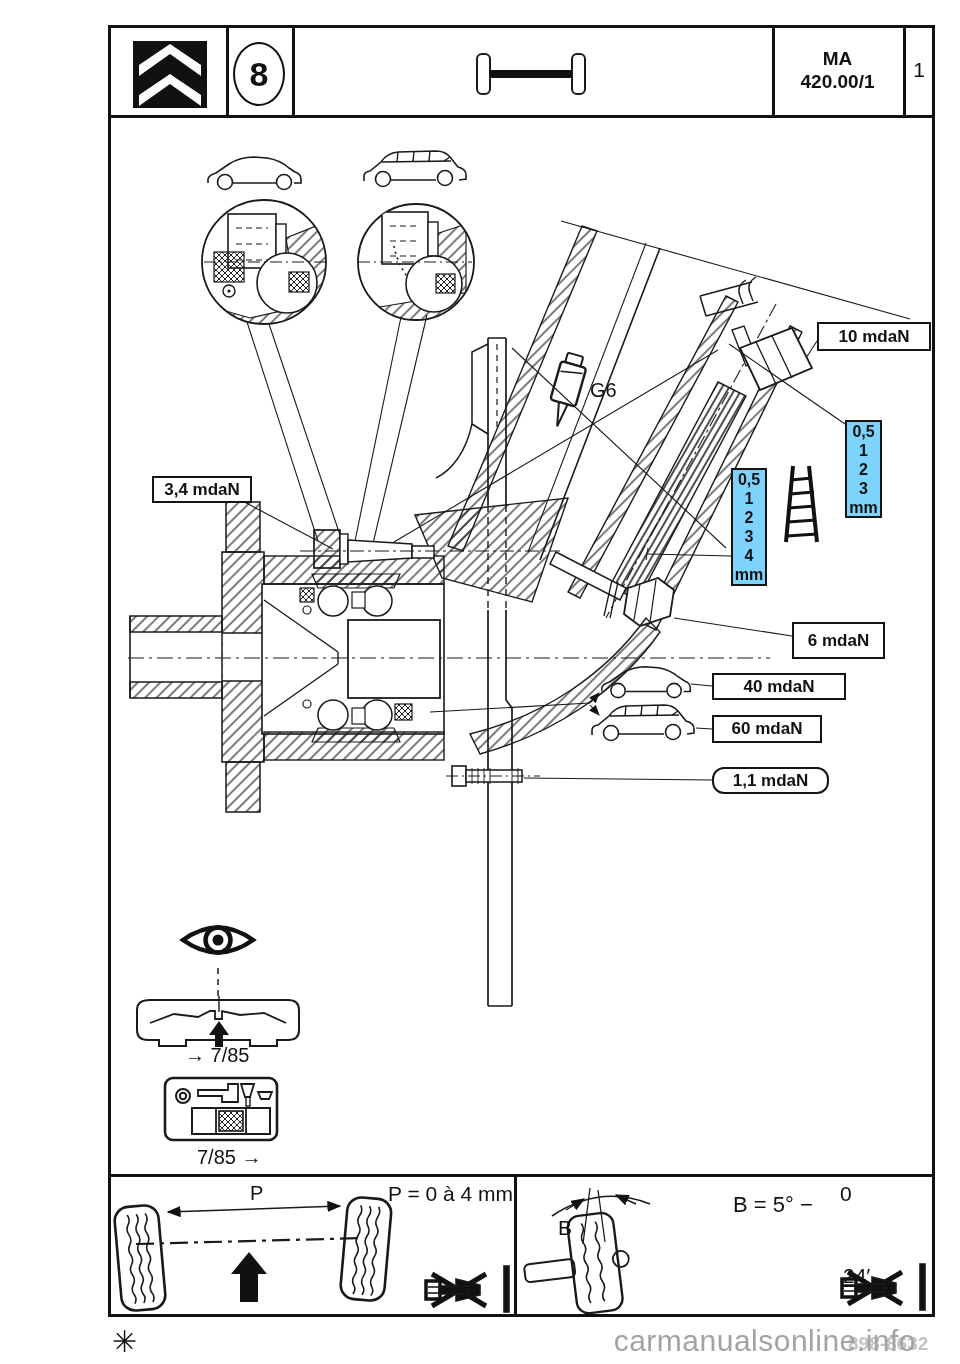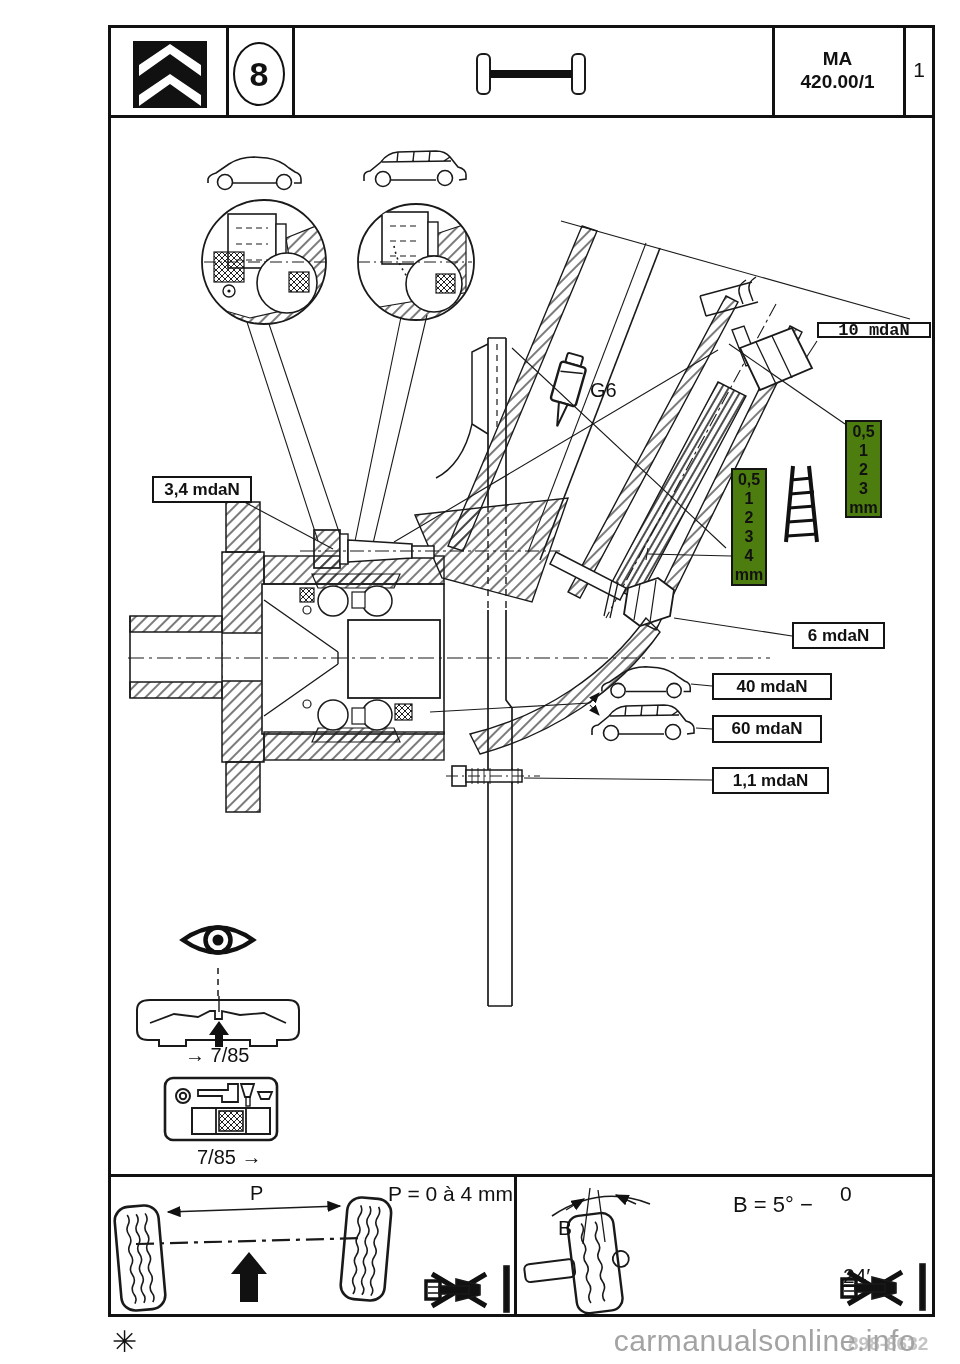--- a/index.html
+++ b/index.html
@@ -11,21 +11,21 @@
   .hline{position:absolute;background:#111;height:3px;}
   .vline{position:absolute;background:#111;width:3px;}
   .cell-text{position:absolute;display:flex;flex-direction:column;align-items:center;justify-content:center;
              font-weight:700;font-size:19px;line-height:23px;}
   .pagenum{position:absolute;display:flex;align-items:center;justify-content:center;
            font-weight:400;font-size:21px;}
   .badge8{position:absolute;width:52px;height:64px;border:2px solid #111;border-radius:50%;
           display:flex;align-items:center;justify-content:center;font-size:34px;font-weight:700;}
   .lb{position:absolute;border:2px solid #141414;background:#fff;font-weight:700;font-size:17px;
       display:flex;align-items:center;justify-content:center;white-space:nowrap;}
-  .shim{position:absolute;border:2px solid #141414;background:#4d7c0f;font-weight:700;font-size:16px;
+  .shim{position:absolute;border:2px solid #141414;background:#7dd3fc;font-weight:700;font-size:16px;
         display:flex;flex-direction:column;align-items:center;justify-content:center;line-height:19px;}
   .plain{position:absolute;font-size:20px;font-weight:400;white-space:nowrap;margin-left:13px;}
   .spec{position:absolute;font-size:21px;font-weight:400;white-space:nowrap;}
   .wm{position:absolute;font-size:30px;color:#a3a3a3;letter-spacing:0.5px;white-space:nowrap;}
   .docnum{position:absolute;font-size:19px;color:#c4c4c4;font-weight:700;white-space:nowrap;}
   svg{position:absolute;left:0;top:0;}
   svg text{font-family:"Liberation Sans",sans-serif;}
 </style>
 </head>
 <body>
@@ -338,40 +338,40 @@
       <rect x="490" y="70" width="82" height="8" fill="#111" stroke="none"></rect>
     </g>
   </svg>
   <div class="cell-text" style="left:772px;top:25px;width:131px;height:90px;">
     <span>MA</span>
     <span>420.00/1</span>
   </div>
   <div class="pagenum" style="left:903px;top:25px;width:32px;height:90px;">1</div>
 
   <div class="lb" style="left:133px;top:476px;width:100px;height:27px;margin-left:19px;">3,4 mdaN</div>
-  <div class="lb" style="left:817px;top:322px;width:114px;height:16px;font-family:Liberation Mono, monospace;">10 mdaN</div>
+  <div class="lb" style="left:817px;top:322px;width:114px;height:29px;">10 mdaN</div>
   <div class="shim" style="left:845px;top:420px;width:37px;height:98px;">
     <span>0,5</span>
     <span>1</span>
     <span>2</span>
     <span>3</span>
     <span>mm</span>
   </div>
   <div class="shim" style="left:731px;top:468px;width:36px;height:118px;">
     <span>0,5</span>
     <span>1</span>
     <span>2</span>
     <span>3</span>
     <span>4</span>
     <span>mm</span>
   </div>
-  <div class="lb" style="left:792px;top:622px;width:93px;height:27px;">6 mdaN</div>
-  <div class="lb" style="left:712px;top:673px;width:120px;height:27px;">40 mdaN</div>
+  <div class="lb" style="left:792px;top:622px;width:93px;height:37px;">6 mdaN</div>
+  <div class="lb" style="left:712px;top:673px;width:134px;height:27px;">40 mdaN</div>
   <div class="lb" style="left:712px;top:715px;width:110px;height:28px;">60 mdaN</div>
-  <div class="lb" style="left:712px;top:767px;width:117px;height:27px;">1,1 mdaN</div>
+  <div class="lb" style="left:712px;top:767px;width:117px;height:27px;border-radius:12px;">1,1 mdaN</div>
 
   <div class="plain" style="left:172px;top:1044px;">→  7/85</div>
   <div class="plain" style="left:184px;top:1146px;">7/85  →</div>
 
   <div class="spec" style="left:250px;top:1182px;font-size:20px;">P</div>
   <div class="spec" style="left:388px;top:1182px;">P = 0 à 4 mm</div>
   <div class="spec" style="left:558px;top:1216px;">B</div>
   <div class="spec" style="left:733px;top:1192px;font-size:22px;">B = 5° −</div>
   <div class="spec" style="left:840px;top:1182px;font-size:21px;">0</div>
   <div class="spec" style="left:843px;top:1264px;font-size:21px;text-decoration:underline;">24′</div>

